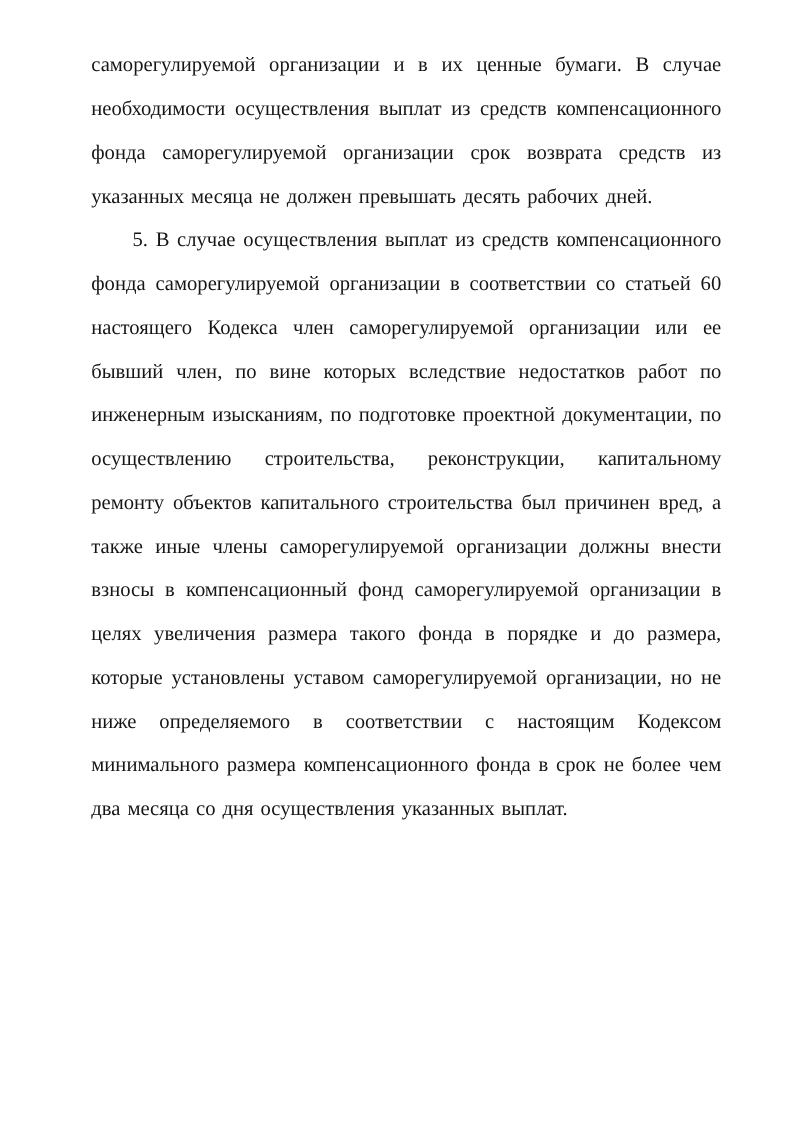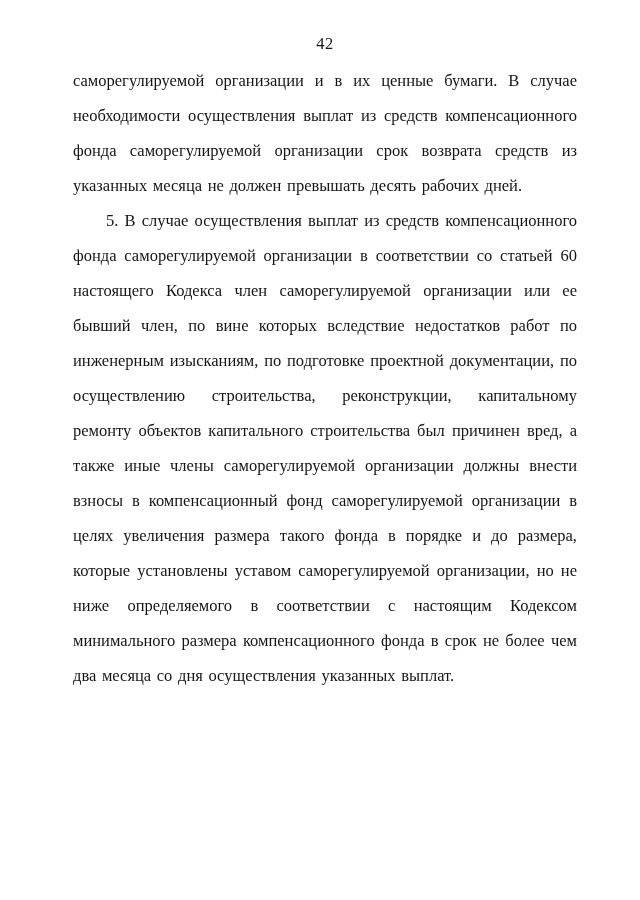--- a/index.html
+++ b/index.html
@@ -34,18 +34,17 @@
     word-spacing: 1.5px;
   }
   .body-text p.para.indent {
     text-indent: 33px;
   }
 </style>
 </head>
 <body>
 
 <div class="page">
-  <div class="page-number">42</div>
   <div class="body-text">
     <p class="para no-indent">саморегулируемой организации и в их ценные бумаги. В случае необходимости осуществления выплат из средств компенсационного фонда саморегулируемой организации срок возврата средств из указанных месяца не должен превышать десять рабочих дней.</p>
     <p class="para indent">5. В случае осуществления выплат из средств компенсационного фонда саморегулируемой организации в соответствии со статьей 60 настоящего Кодекса член саморегулируемой организации или ее бывший член, по вине которых вследствие недостатков работ по инженерным изысканиям, по подготовке проектной документации, по осуществлению строительства, реконструкции, капитальному ремонту объектов капитального строительства был причинен вред, а также иные члены саморегулируемой организации должны внести взносы в компенсационный фонд саморегулируемой организации в целях увеличения размера такого фонда в порядке и до размера, которые установлены уставом саморегулируемой организации, но не ниже определяемого в соответствии с настоящим Кодексом минимального размера компенсационного фонда в срок не более чем два месяца со дня осуществления указанных выплат.</p>
   </div>
 </div>
 
 </body></html>

